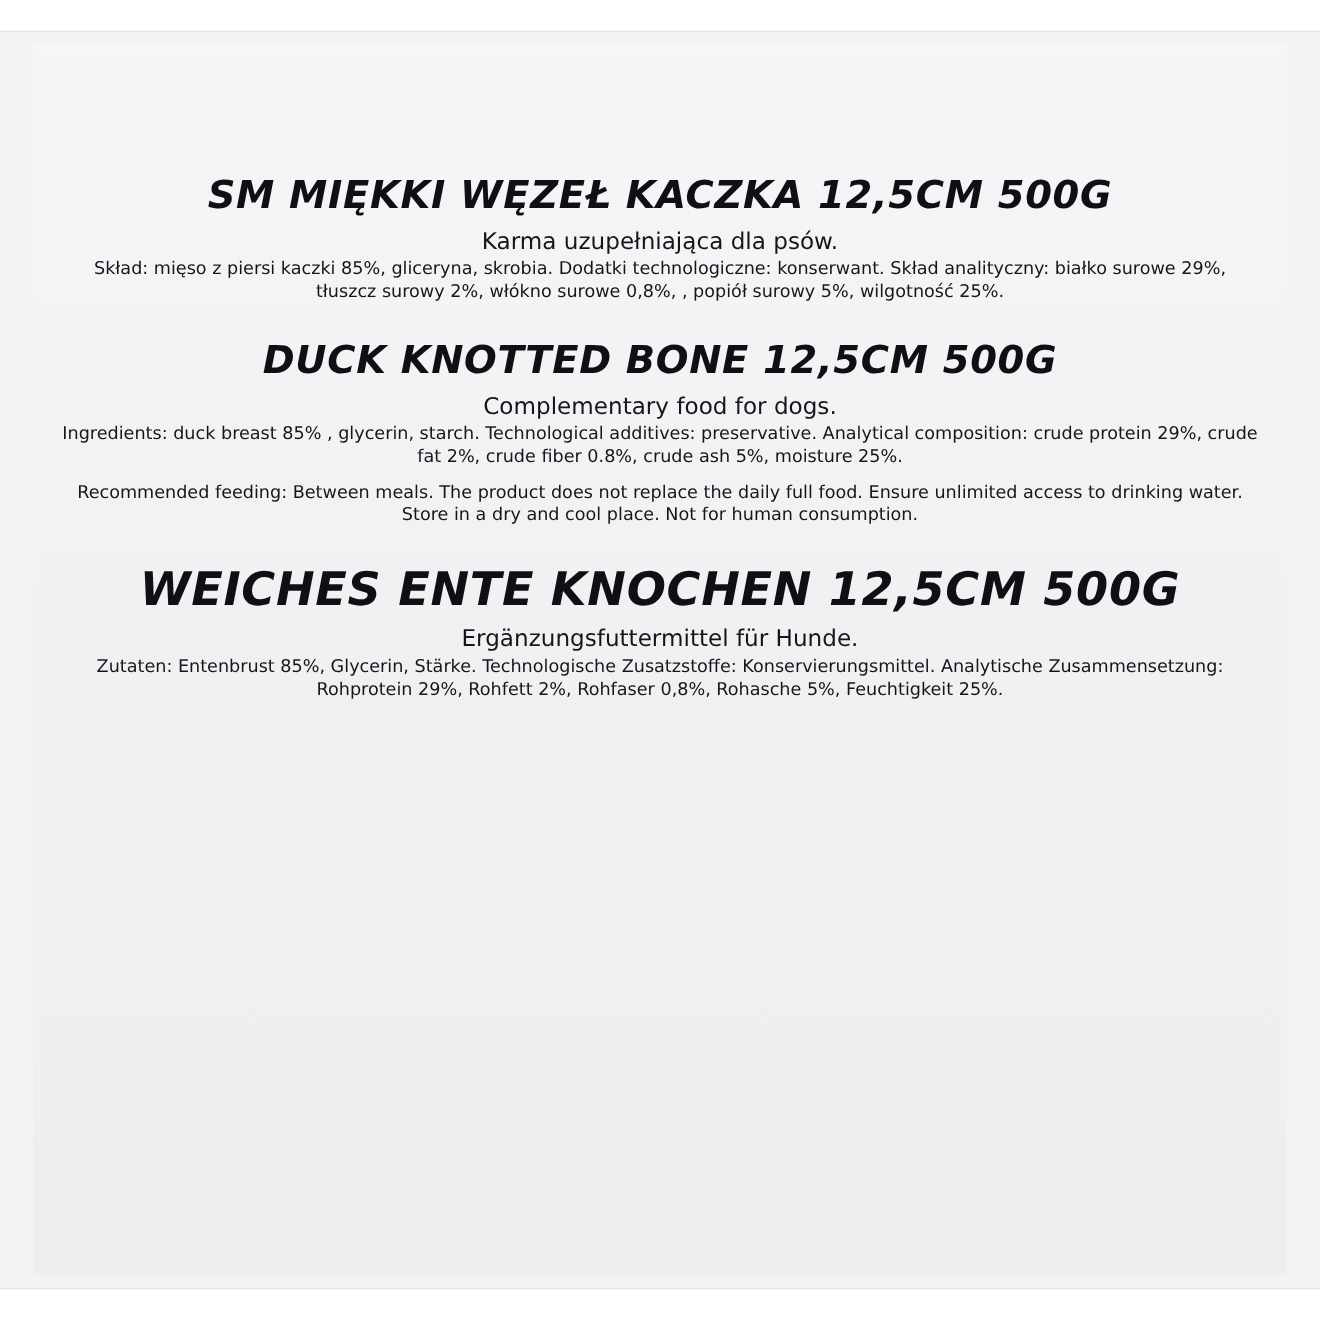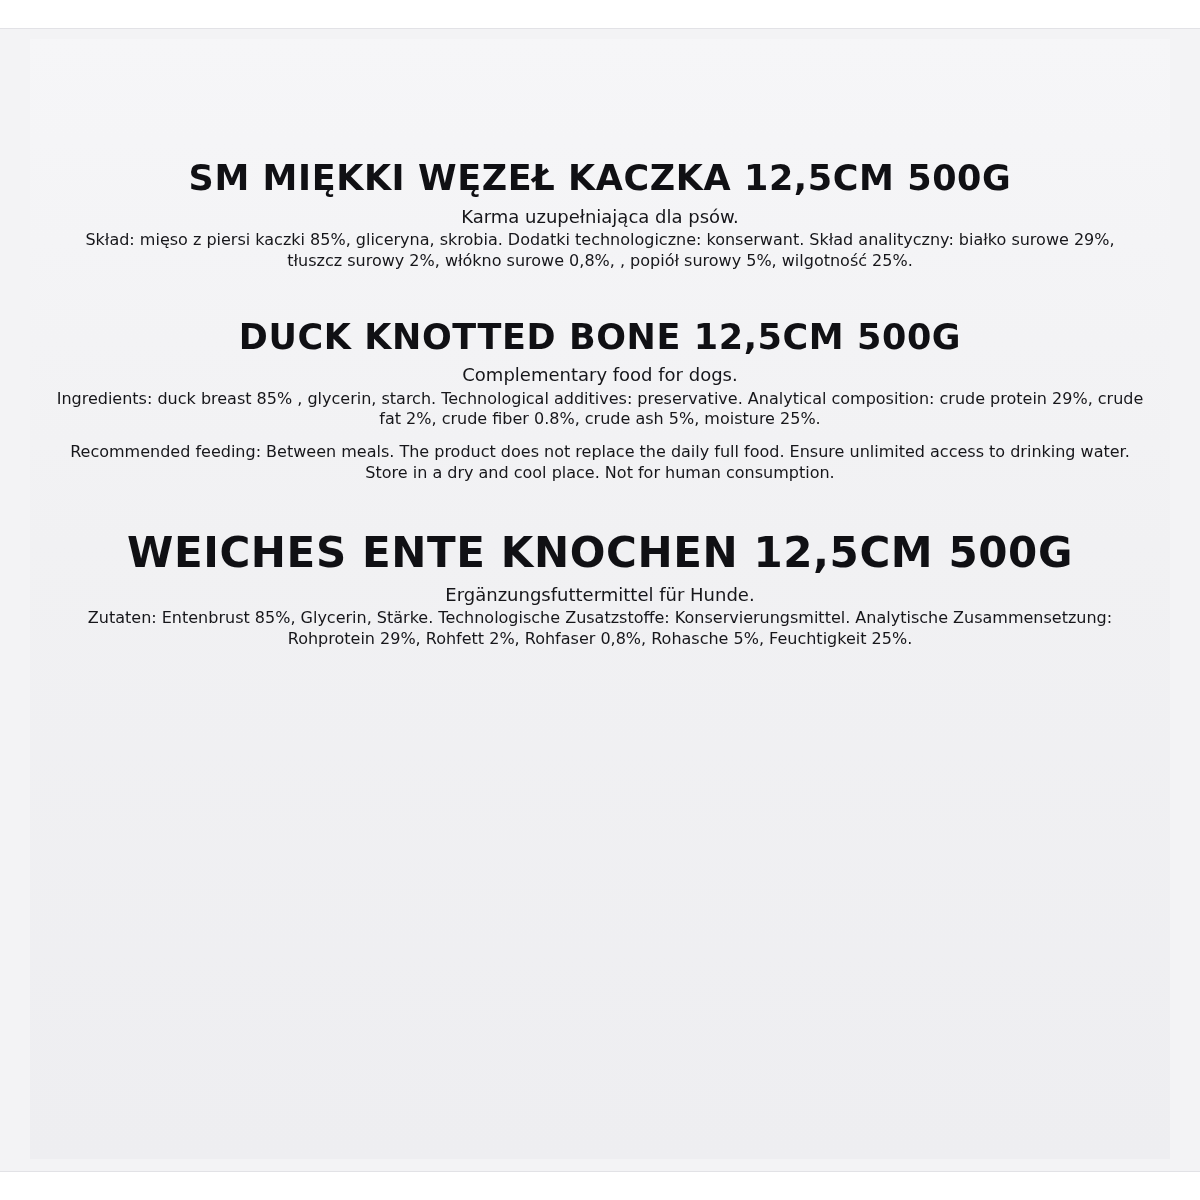--- a/index.html
+++ b/index.html
@@ -31,32 +31,33 @@
     width: 1140px;
     height: 1120px;
     background: linear-gradient(180deg, #f6f6f8 0%, #f1f1f3 45%, #eeeef1 100%);
     box-sizing: border-box;
     padding: 120px 20px 0 20px;
   }
   .section {
     text-align: center;
   }
   .section + .section {
-    margin-top: 46px;
+    margin-top: 34px;
   }
   .sect-title {
     font-weight: bold;
     font-size: 35px;
     letter-spacing: 0.6px;
     color: #101014;
     line-height: 1.1;
     margin: 0 0 8px 0;
+    font-style: italic;
   }
   .sect-sub {
-    font-size: 18px;
+    font-size: 21px;
     color: #16161a;
     line-height: 1.25;
     margin: 0 0 2px 0;
   }
   .sect-para {
     font-size: 16px;
     color: #16161a;
     line-height: 1.3;
     margin: 0;
     padding: 0 6px;

